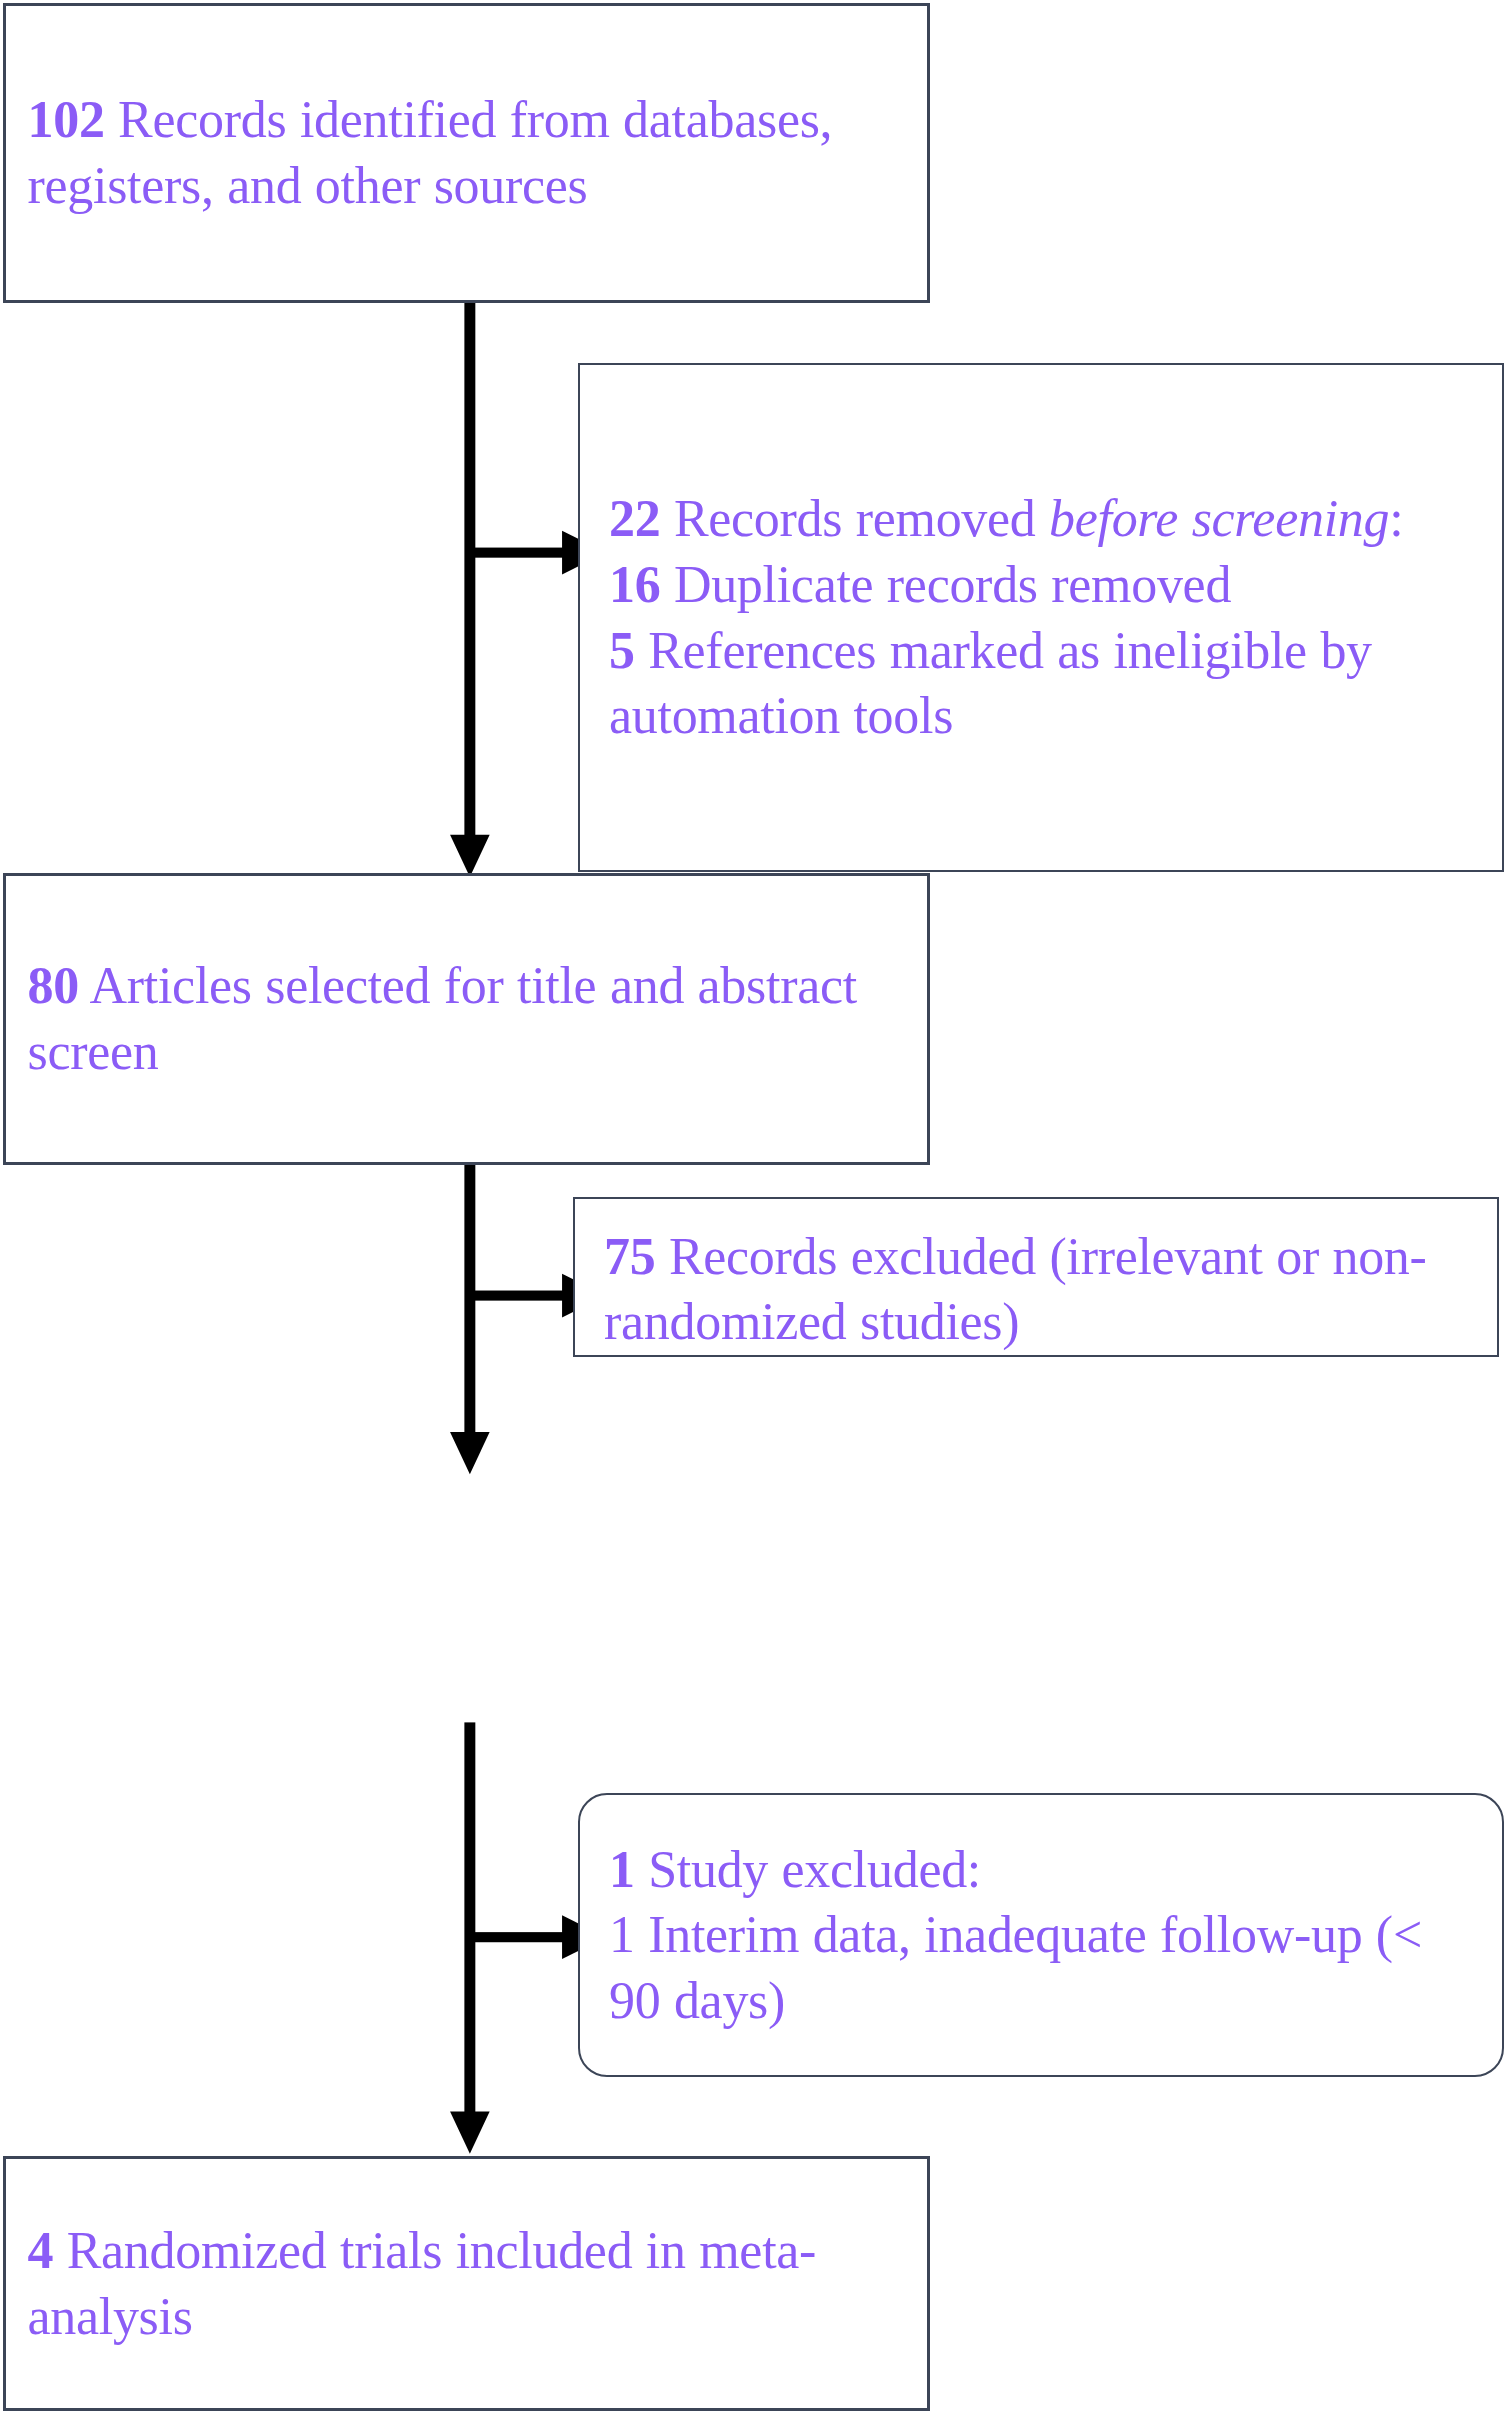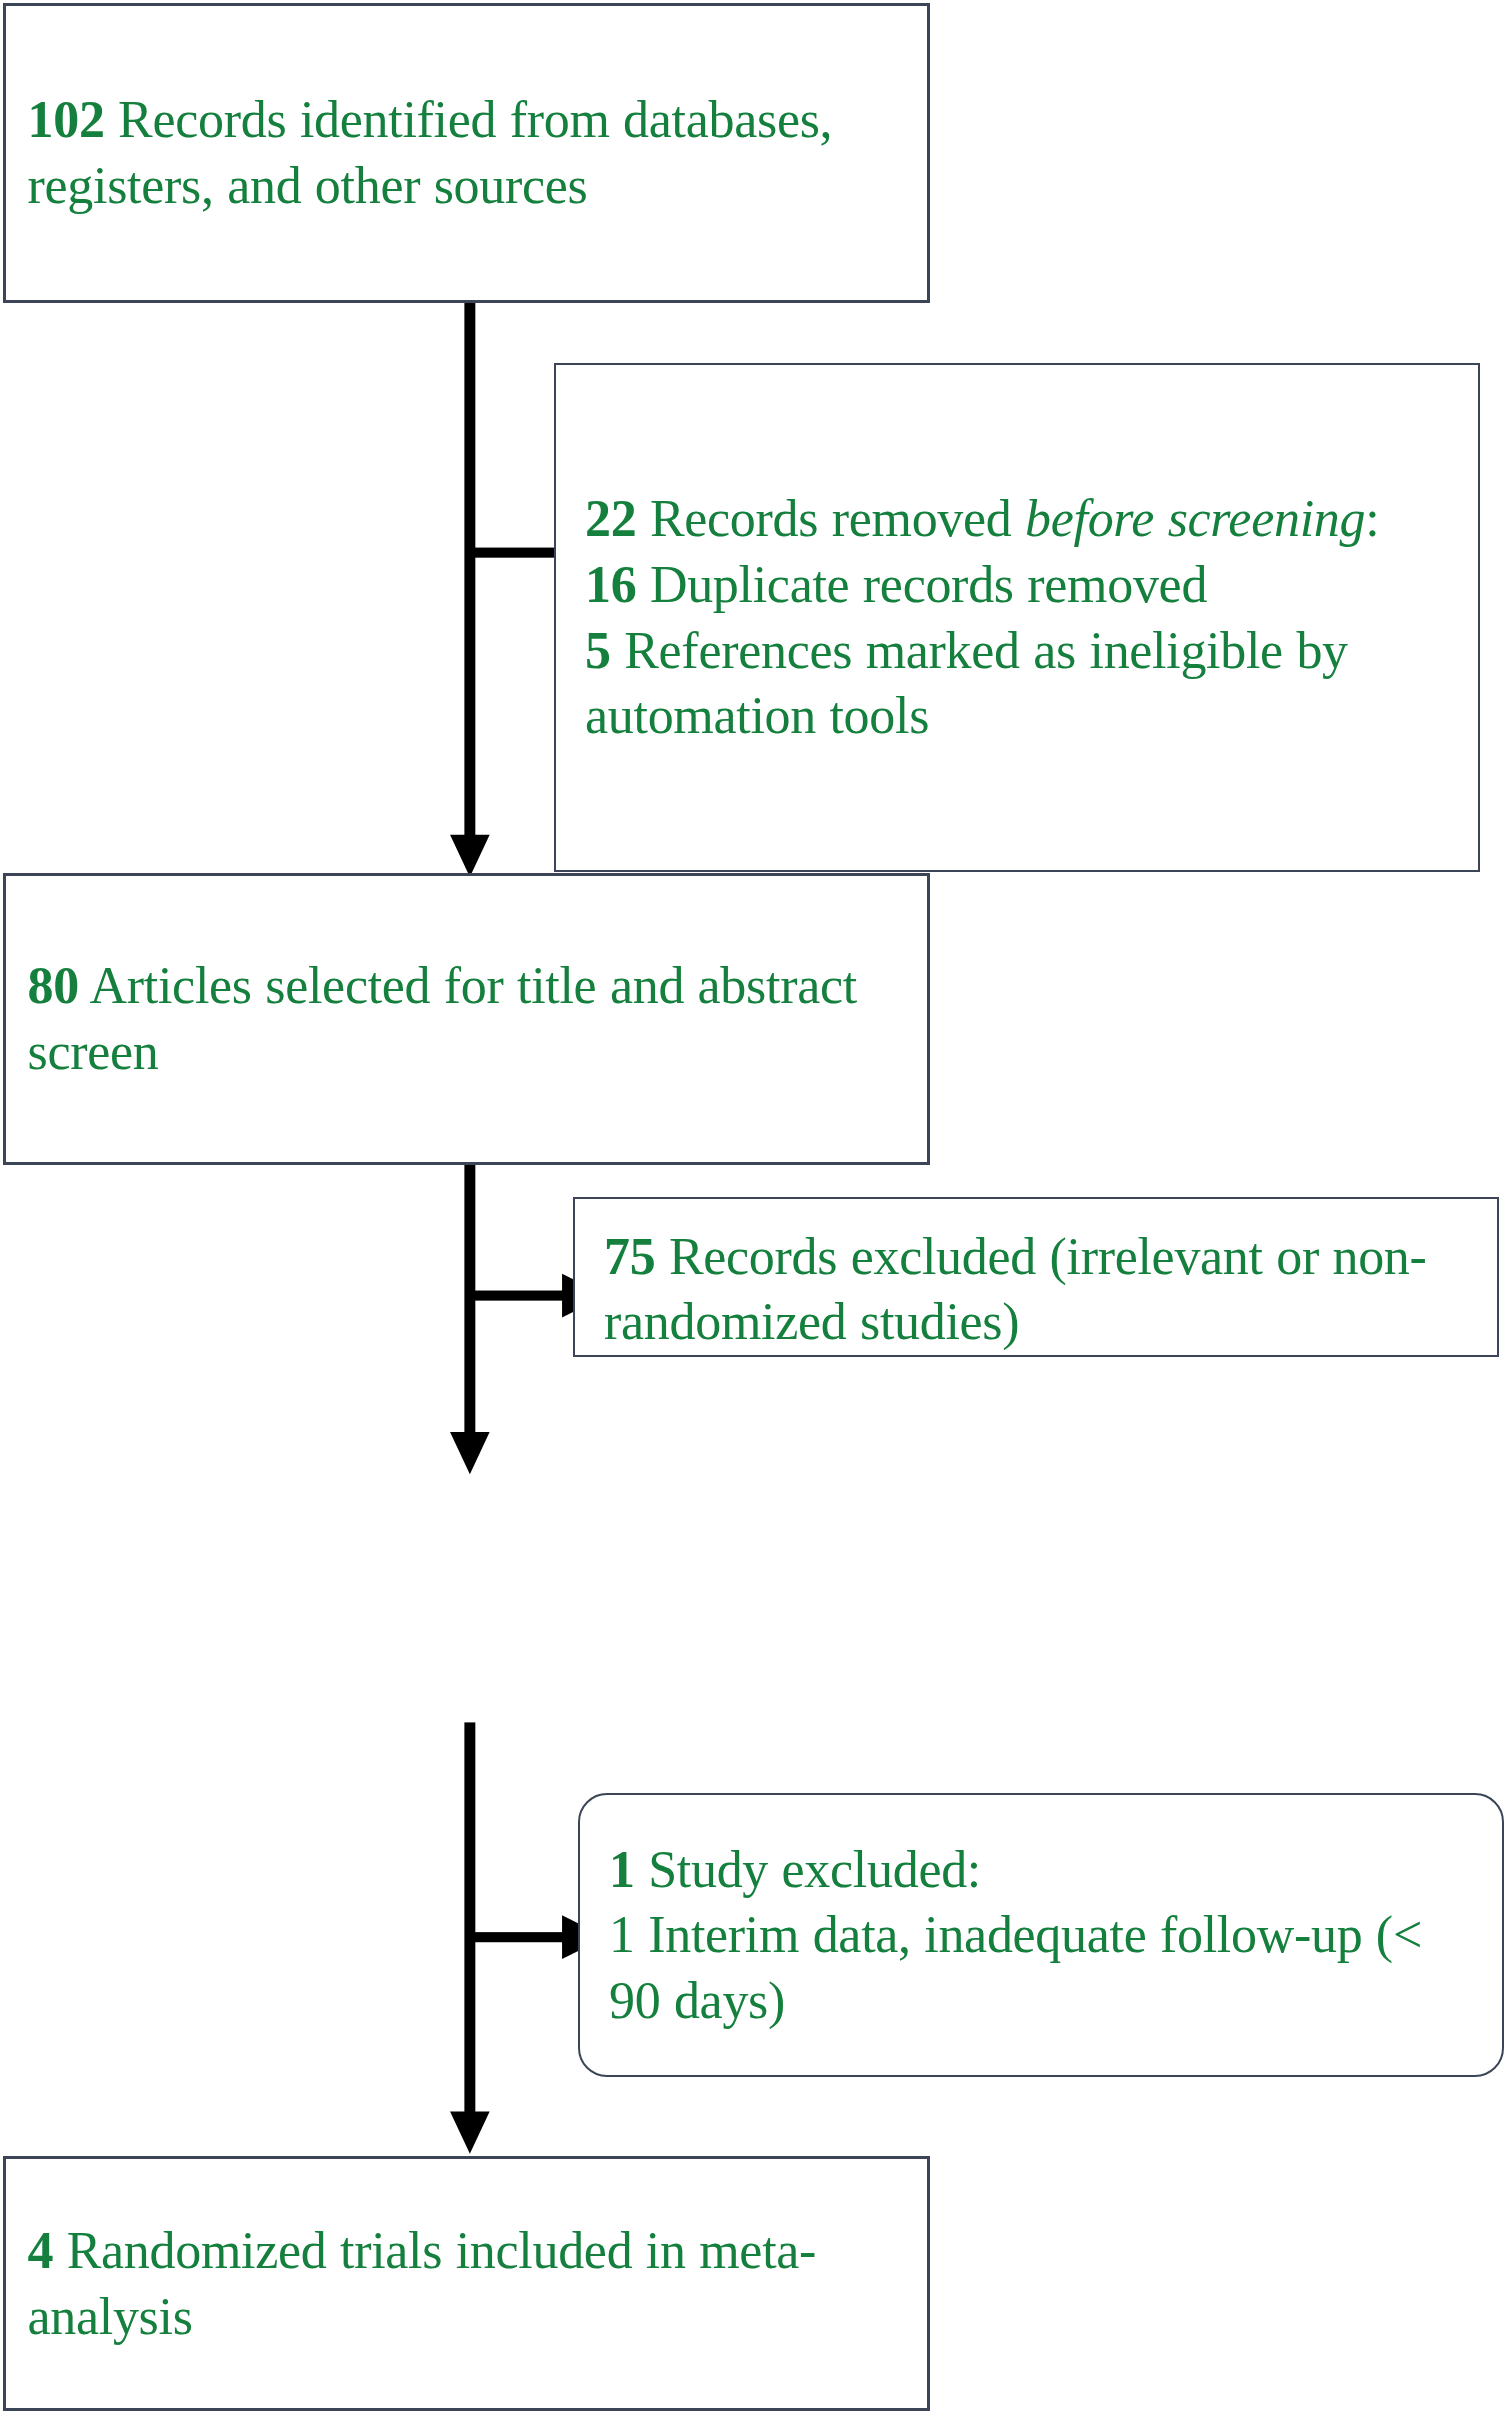--- a/index.html
+++ b/index.html
@@ -26,42 +26,42 @@
     background: #ffffff;
     border: 3.4px solid #3c4557;
     display: flex;
     align-items: center;
     z-index: 2;
   }
 
   .node-text {
     font-size: 52px;
     line-height: 1.26;
-    color: #15803d;
+    color: #8b5cf6;
     letter-spacing: -0.3px;
     padding: 0 22px;
     width: 100%;
     word-spacing: 0.8px;
   }
 
   .node-text .num {
     font-weight: bold;
   }
   .node-text .ital {
     font-style: italic;
   }
 
   
   .n-identified { left: 2.5px;  top: 2.5px;    width: 927px; height: 300px; }
   .n-screened   { left: 2.5px;  top: 873px; width: 927px; height: 292px; }
   .n-fulltext   { left: 2.5px;  top: 1473px; width: 927px; height: 255px; }
   .n-included   { left: 2.5px;  top: 2156px; width: 927px; height: 255px; }
 
   
-  .n-removed    { left: 554px; top: 363px;  width: 926px; height: 509px; border-width: 2.5px; }
+  .n-removed    { left: 578px; top: 363px;  width: 926px; height: 509px; border-width: 2.5px; }
   .n-excluded   { left: 573px; top: 1197px; width: 926px; height: 160px; border-width: 2.5px; align-items: flex-end; }
   .n-studyexcl  { left: 578px; top: 1793px; width: 926px; height: 284px; border-width: 2.5px; border-radius: 29px; }
 
   .n-removed .node-text,
   .n-excluded .node-text,
   .n-studyexcl .node-text {
     padding-left: 29px;
   }
 
   

